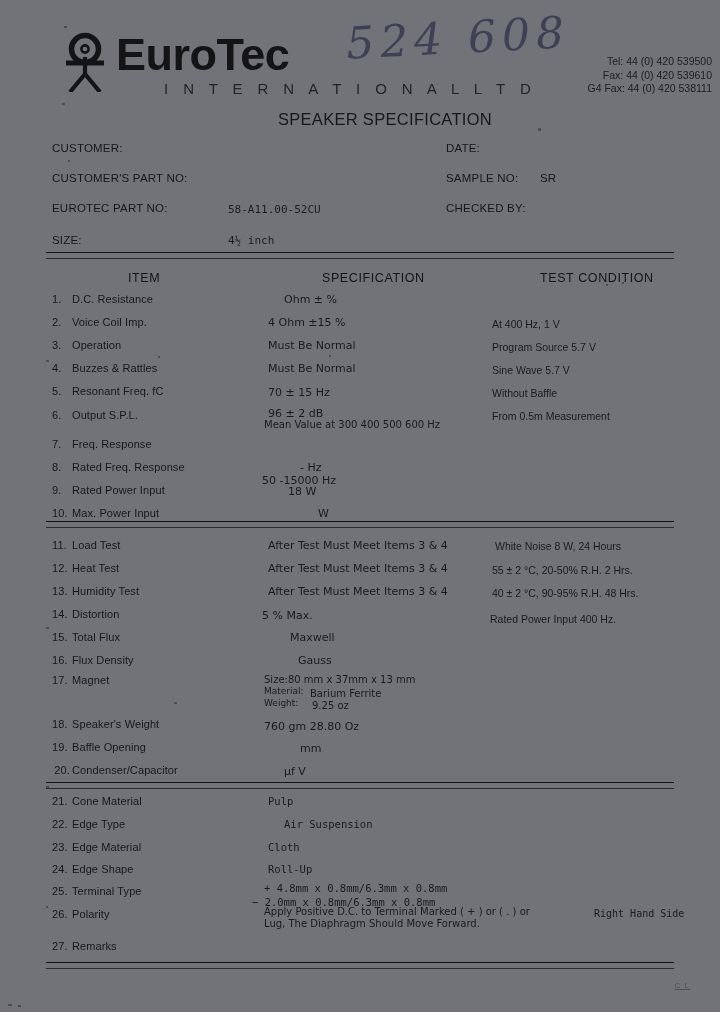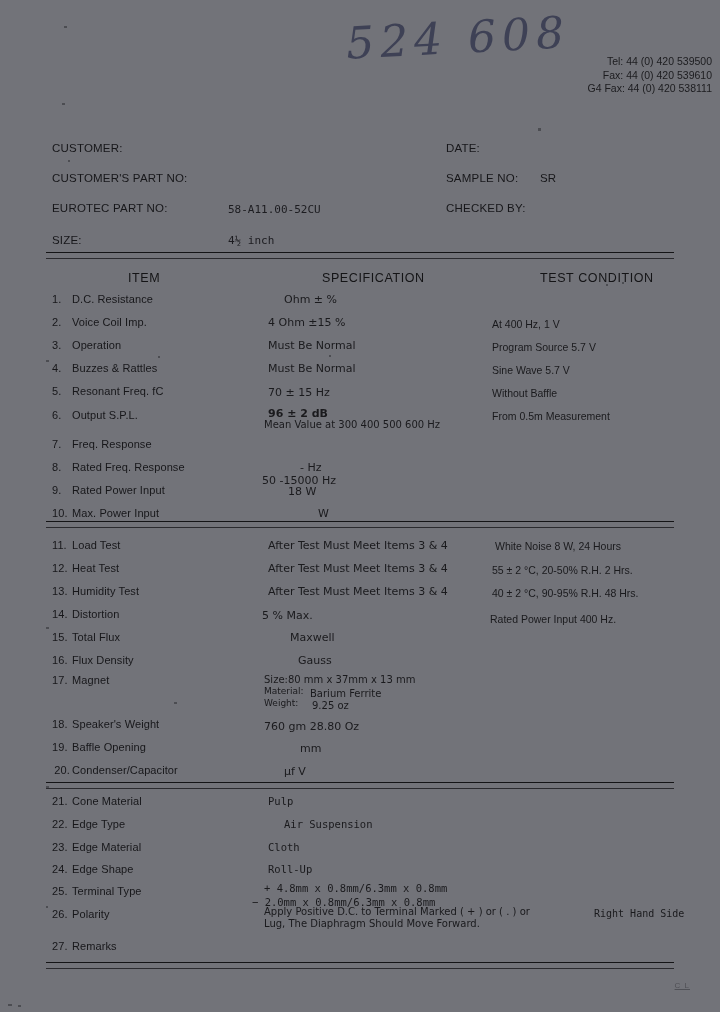--- a/index.html
+++ b/index.html
@@ -55,29 +55,45 @@
   .corner{position:absolute;right:30px;bottom:22px;font-size:8px;line-height:8px;
     color:#4a4a50;text-align:left;letter-spacing:1px;opacity:.85;text-decoration:underline;}
 
   .speck{position:absolute;background:#2e2e33;opacity:.55;}
 </style>
 </head>
 <body>
 
 <div class="page">
 
+  <div class="logo-block">
+    <div class="logo-mark">
+      <svg width="54" height="60" viewBox="0 0 54 60">
+        <circle cx="27" cy="17" r="13.5" fill="none" stroke="#141416" stroke-width="5.5"></circle>
+        <circle cx="27" cy="17" r="3.6" fill="none" stroke="#141416" stroke-width="2.6"></circle>
+        <path d="M8 31 H46" stroke="#141416" stroke-width="5" fill="none"></path>
+        <path d="M27 25 V42" stroke="#141416" stroke-width="4.2" fill="none"></path>
+        <path d="M27 42 L12 60 M27 42 L42 60" stroke="#141416" stroke-width="4.2" fill="none"></path>
+      </svg>
+    </div>
+    <div class="logo-word">EuroTec</div>
+    <div class="logo-sub">I N T E R N A T I O N A L   L T D</div>
+  </div>
 
   <div class="handwrite">524  608</div>
 
   <div class="contact">
     <div>Tel: 44 (0) 420 539500</div>
     <div>Fax: 44 (0) 420 539610</div>
     <div>G4 Fax: 44 (0) 420 538111</div>
   </div>
 
+  <div class="title-shift">
+    <span>SPEAKER SPECIFICATION</span>
+  </div>
 
   <div class="fields">
     <div class="fl" style="left:52px;top:4px;">CUSTOMER:</div>
     <div class="fv" style="left:228px;top:5px;"></div>
 
     <div class="fl" style="left:52px;top:34px;">CUSTOMER'S PART NO:</div>
     <div class="fv" style="left:228px;top:35px;"></div>
 
     <div class="fl" style="left:52px;top:64px;">EUROTEC PART NO:</div>
     <div class="fv" style="left:228px;top:65px;">58-A11.00-52CU</div>
@@ -121,21 +137,21 @@
 
   <div class="r-item" style="top:362px;"><span class="r-num">4.</span><span>Buzzes &amp; Rattles</span></div>
   <div class="r-spec" style="left:268px;top:362px;">Must Be Normal</div>
   <div class="r-cond" style="left:492px;top:364px;">Sine Wave   5.7  V</div>
 
   <div class="r-item" style="top:385px;"><span class="r-num">5.</span><span>Resonant Freq.  fC</span></div>
   <div class="r-spec" style="left:268px;top:386px;">70 ± 15 Hz</div>
   <div class="r-cond" style="left:492px;top:387px;">Without Baffle</div>
 
   <div class="r-item" style="top:409px;"><span class="r-num">6.</span><span>Output S.P.L.</span></div>
-  <div class="r-spec" style="left:268px;top:407px;font-weight:bold;">96  ± 2   dB</div>
+  <div class="r-spec" style="left:268px;top:407px;">96  ± 2   dB</div>
   <div class="r-spec tiny" style="left:264px;top:419px;">Mean Value at 300 400 500 600 Hz</div>
   <div class="r-cond" style="left:492px;top:410px;">From  0.5m Measurement</div>
 
   <div class="r-item" style="top:438px;"><span class="r-num">7.</span><span>Freq. Response</span></div>
   <div class="r-spec" style="left:262px;top:438px;margin-top:36px;">50 -15000    Hz</div>
 
   <div class="r-item" style="top:461px;"><span class="r-num">8.</span><span>Rated Freq. Response</span></div>
   <div class="r-spec" style="left:300px;top:461px;">-            Hz</div>
 
   <div class="r-item" style="top:484px;"><span class="r-num">9.</span><span>Rated Power Input</span></div>

